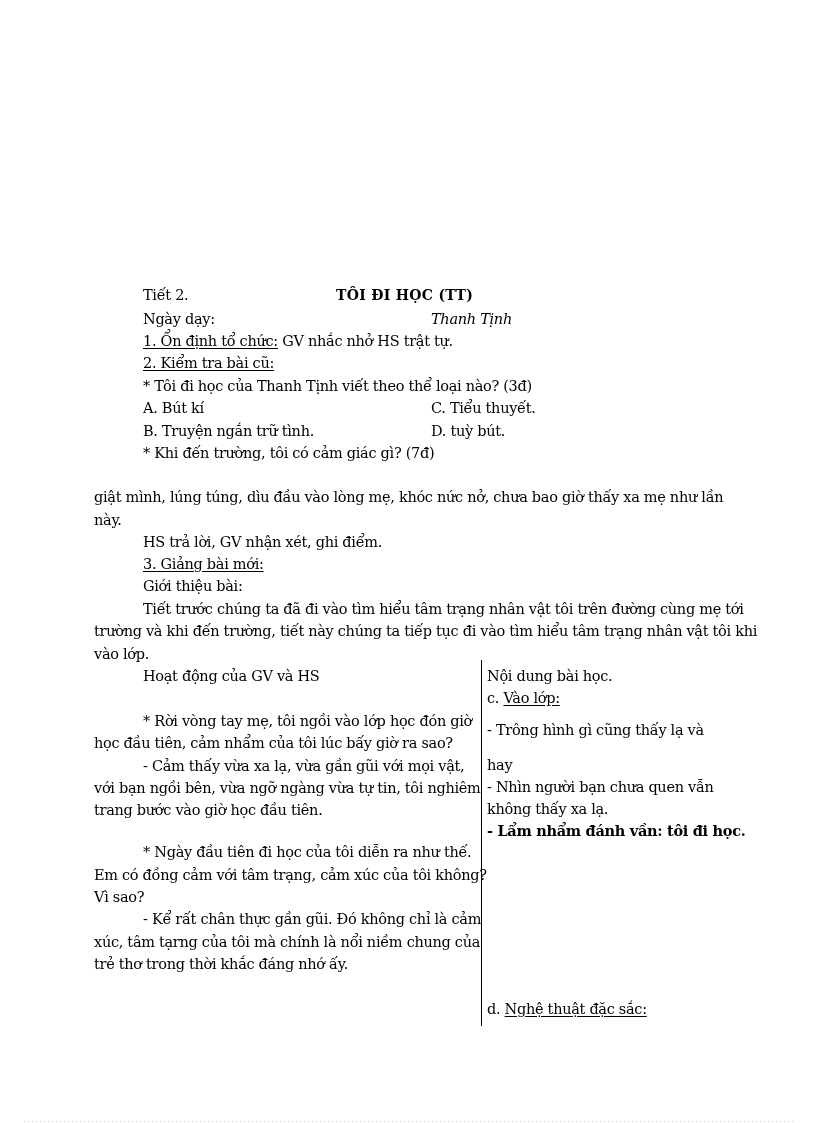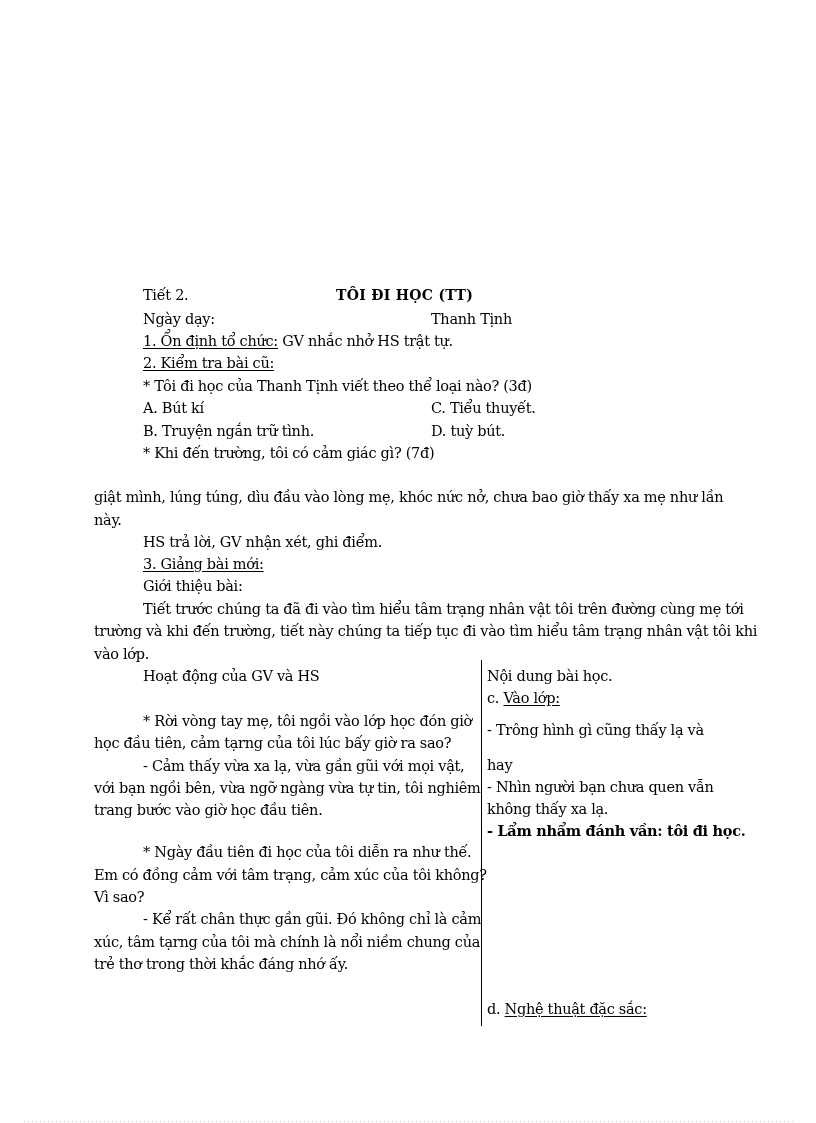--- a/index.html
+++ b/index.html
@@ -19,21 +19,21 @@
     }
   </style>
 </head>
 <body>
 
 <div class="page">
 
   <div class="line" style="left:143px; top:285px;">Tiết 2.</div>
   <div class="line title" style="left:336px; top:285px;">TÔI ĐI HỌC (TT)</div>
   <div class="line" style="left:143px; top:309px;">Ngày dạy:</div>
-  <div class="line" style="left:431px; top:309px;">Thanh Tịnh</div>
+  <div class="line" style="left:431px; top:309px;font-style:italic;">Thanh Tịnh</div>
 
   <div class="line" style="left:143px; top:331px;">
     <span class="u">1. Ổn định tổ chức:</span><span> GV nhắc nhở HS trật tự.</span>
   </div>
 
   <div class="line u" style="left:143px; top:353px;">2. Kiểm tra bài cũ:</div>
   <div class="line" style="left:143px; top:376px;">* Tôi đi học của Thanh Tịnh viết theo thể loại nào? (3đ)</div>
   <div class="line" style="left:143px; top:398px;">A. Bút kí</div>
   <div class="line" style="left:431px; top:398px;">C. Tiểu thuyết.</div>
   <div class="line" style="left:143px; top:421px;">B. Truyện ngắn trữ tình.</div>
@@ -51,21 +51,21 @@
 
   <div class="vrule"></div>
 
   <div class="line" style="left:143px; top:666px;">Hoạt động của GV và HS</div>
   <div class="line" style="left:487px; top:666px;">Nội dung bài học.</div>
   <div class="line" style="left:487px; top:688px;">
     <span>c. </span><span class="u">Vào lớp:</span>
   </div>
 
   <div class="line" style="left:143px; top:711px;">* Rời vòng tay mẹ, tôi ngồi vào lớp học đón giờ</div>
-  <div class="line" style="left:94px; top:733px;">học đầu tiên, cảm tạrng của tôi lúc bấy giờ ra sao?</div>
+  <div class="line" style="left:94px; top:733px;">học đầu tiên, cảm nhẩm của tôi lúc bấy giờ ra sao?</div>
   <div class="line" style="left:143px; top:756px;">- Cảm thấy vừa xa lạ, vừa gần gũi với mọi vật,</div>
   <div class="line" style="left:94px; top:800px;">trang bước vào giờ học đầu tiên.</div>
   <div class="line" style="left:94px; top:778px;">với bạn ngồi bên, vừa ngỡ ngàng vừa tự tin, tôi nghiêm</div>
 
   <div class="line" style="left:487px; top:720px;">- Trông hình gì cũng thấy lạ và</div>
   <div class="line" style="left:487px; top:755px;">hay</div>
   <div class="line" style="left:487px; top:777px;">- Nhìn người bạn chưa quen vẫn</div>
   <div class="line" style="left:487px; top:799px;">không thấy xa lạ.</div>
   <div class="line" style="left:487px; top:821px;font-weight:bold;">- Lẩm nhẩm đánh vần: tôi đi học.</div>
 

